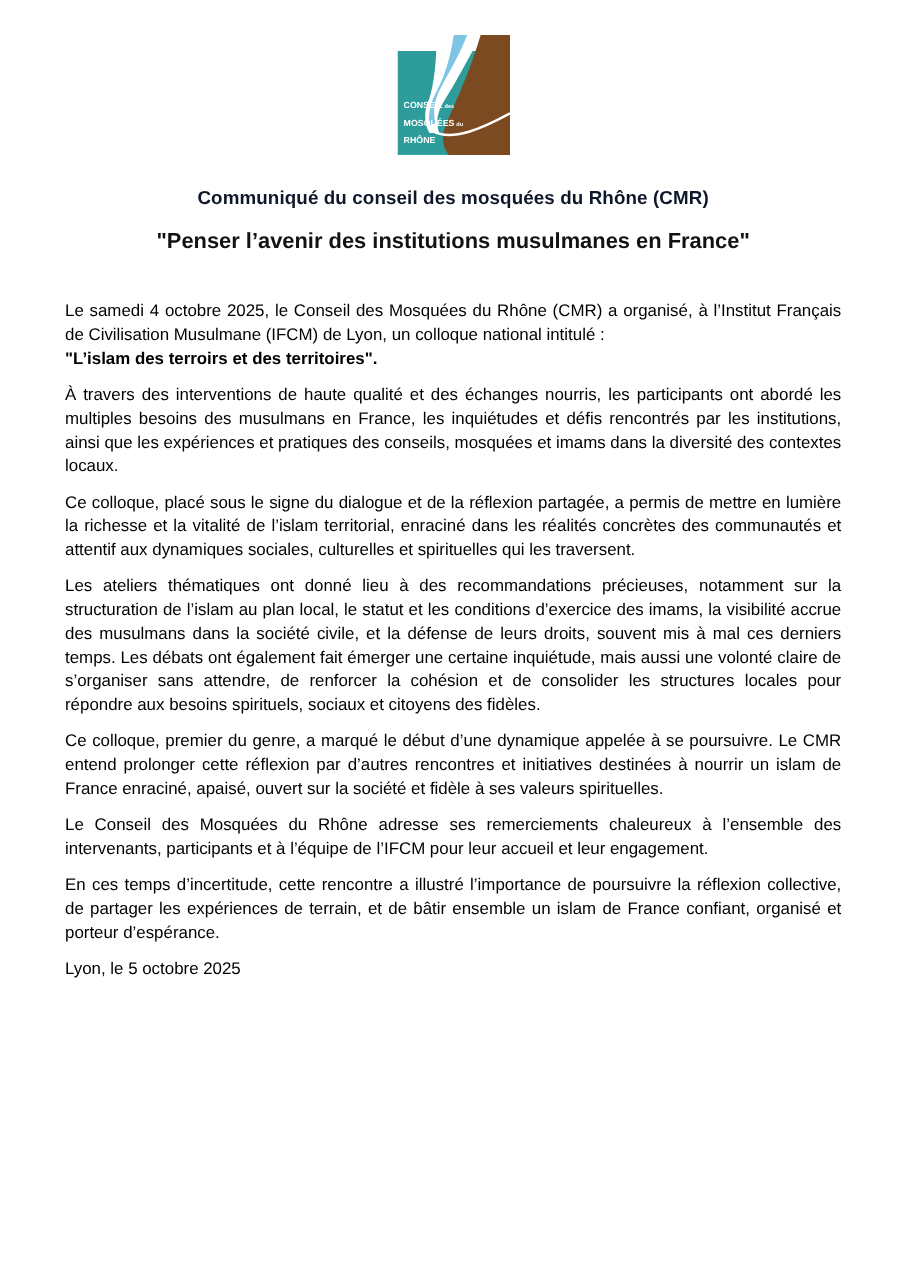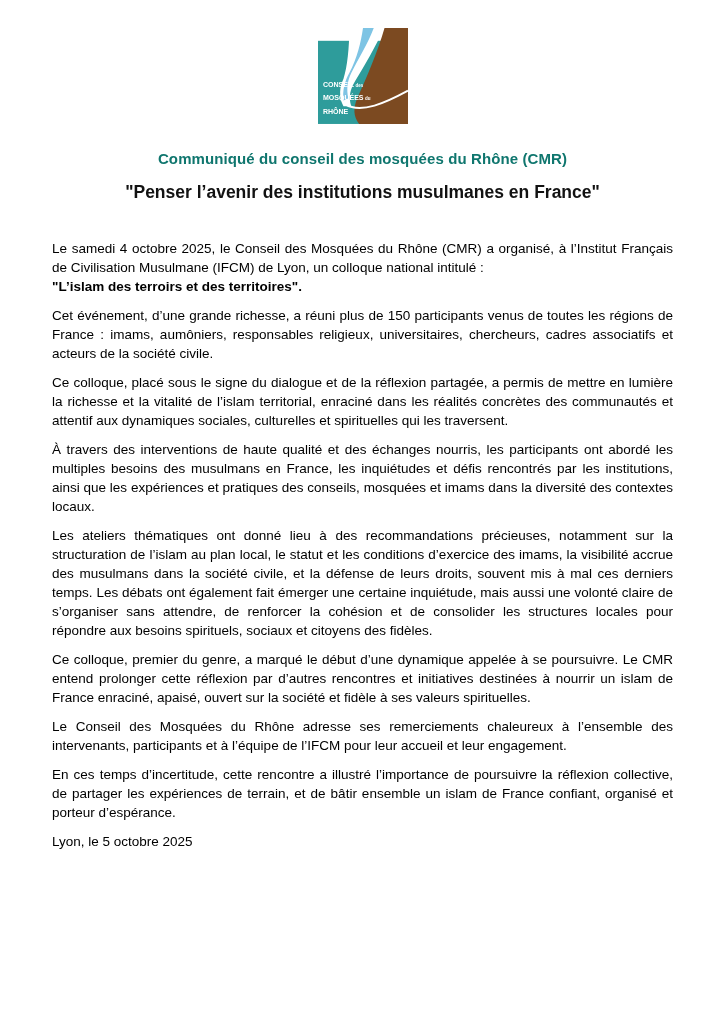--- a/index.html
+++ b/index.html
@@ -25,21 +25,21 @@
     margin-bottom: 0;
   }
   .logo-svg {
     display: inline-block;
   }
   .doc-title {
     margin: 24px 0 0 0;
     font-size: 15px;
     font-weight: bold;
     text-align: center;
-    color: #0f766e;
+    color: #0f172a;
     letter-spacing: 0.1px;
   }
   .doc-subtitle {
     margin: 15px 0 0 0;
     font-size: 17.5px;
     font-weight: bold;
     text-align: center;
     color: #121212;
   }
   .content {
@@ -89,23 +89,22 @@
 
   <h1 class="doc-title">Communiqué du conseil des mosquées du Rhône (CMR)</h1>
   <h2 class="doc-subtitle">"Penser l’avenir des institutions musulmanes en France"</h2>
 
   <div class="content">
 
     <p><span>Le samedi 4 octobre 2025, le Conseil des Mosquées du Rhône (CMR) a organisé, à l’Institut Français de Civilisation Musulmane (IFCM) de Lyon, un colloque national intitulé :</span><br>
       <span class="bold-line">"L’islam des terroirs et des territoires".</span>
     </p>
 
-    <p>Cet événement, d’une grande richesse, a réuni plus de 150 participants venus de toutes les régions de France : imams, aumôniers, responsables religieux, universitaires, chercheurs, cadres associatifs et acteurs de la société civile.</p>
+    <p>À travers des interventions de haute qualité et des échanges nourris, les participants ont abordé les multiples besoins des musulmans en France, les inquiétudes et défis rencontrés par les institutions, ainsi que les expériences et pratiques des conseils, mosquées et imams dans la diversité des contextes locaux.</p>
     <p>Ce colloque, placé sous le signe du dialogue et de la réflexion partagée, a permis de mettre en lumière la richesse et la vitalité de l’islam territorial, enraciné dans les réalités concrètes des communautés et attentif aux dynamiques sociales, culturelles et spirituelles qui les traversent.</p>
-    <p>À travers des interventions de haute qualité et des échanges nourris, les participants ont abordé les multiples besoins des musulmans en France, les inquiétudes et défis rencontrés par les institutions, ainsi que les expériences et pratiques des conseils, mosquées et imams dans la diversité des contextes locaux.</p>
     <p>Les ateliers thématiques ont donné lieu à des recommandations précieuses, notamment sur la structuration de l’islam au plan local, le statut et les conditions d’exercice des imams, la visibilité accrue des musulmans dans la société civile, et la défense de leurs droits, souvent mis à mal ces derniers temps. Les débats ont également fait émerger une certaine inquiétude, mais aussi une volonté claire de s’organiser sans attendre, de renforcer la cohésion et de consolider les structures locales pour répondre aux besoins spirituels, sociaux et citoyens des fidèles.</p>
     <p>Ce colloque, premier du genre, a marqué le début d’une dynamique appelée à se poursuivre. Le CMR entend prolonger cette réflexion par d’autres rencontres et initiatives destinées à nourrir un islam de France enraciné, apaisé, ouvert sur la société et fidèle à ses valeurs spirituelles.</p>
     <p>Le Conseil des Mosquées du Rhône adresse ses remerciements chaleureux à l’ensemble des intervenants, participants et à l’équipe de l’IFCM pour leur accueil et leur engagement.</p>
     <p>En ces temps d’incertitude, cette rencontre a illustré l’importance de poursuivre la réflexion collective, de partager les expériences de terrain, et de bâtir ensemble un islam de France confiant, organisé et porteur d’espérance.</p>
 
     <p class="gap-top">Lyon, le 5 octobre 2025</p>
 
   </div>
 </div>
 

